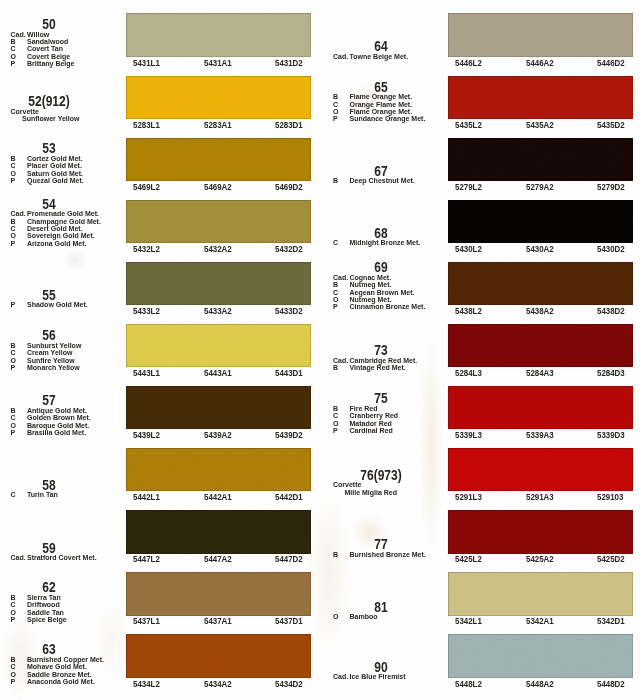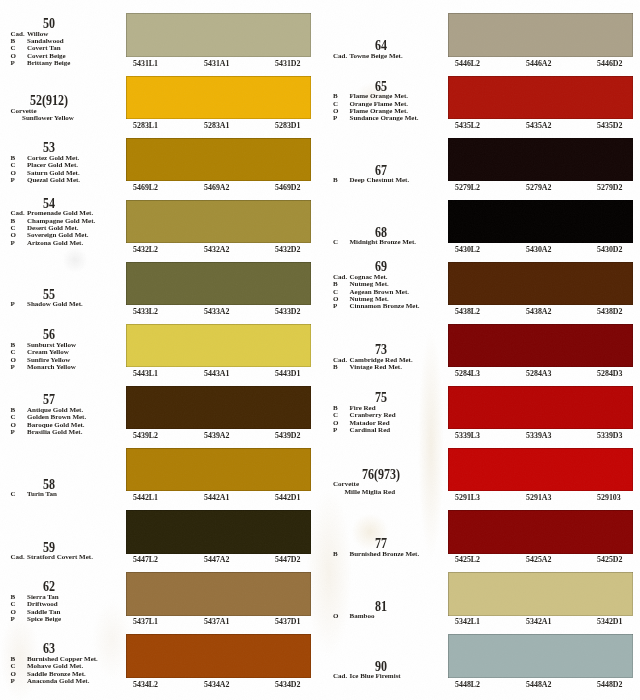--- a/index.html
+++ b/index.html
@@ -4,21 +4,21 @@
 <title>Automotive Paint Chip Chart</title>
 <style>
   html,body{margin:0;padding:0;}
   body{
     width:640px;height:700px;overflow:hidden;
     background:#ffffff;
     font-family:"Liberation Sans",sans-serif;
     color:#26231f;
   }
   .sheet{position:relative;width:640px;height:700px;overflow:hidden;}
-  .col{position:absolute;top:0;width:320px;height:700px;font-family:Liberation Serif, serif;}
+  .col{position:absolute;top:0;width:320px;height:700px;}
   .col-left{left:0;}
   .col-right{left:322.5px;}
   .col-right .num{left:10.5px;}
   .col-left .num{left:1px;}
   .row{position:absolute;left:0;width:320px;}
 
   .info{position:absolute;left:0;width:116px;}
   .num{position:absolute;left:0;width:96px;text-align:center;
        font-size:14px;line-height:14px;font-weight:bold;
        transform:scaleX(.86);transform-origin:center;}

